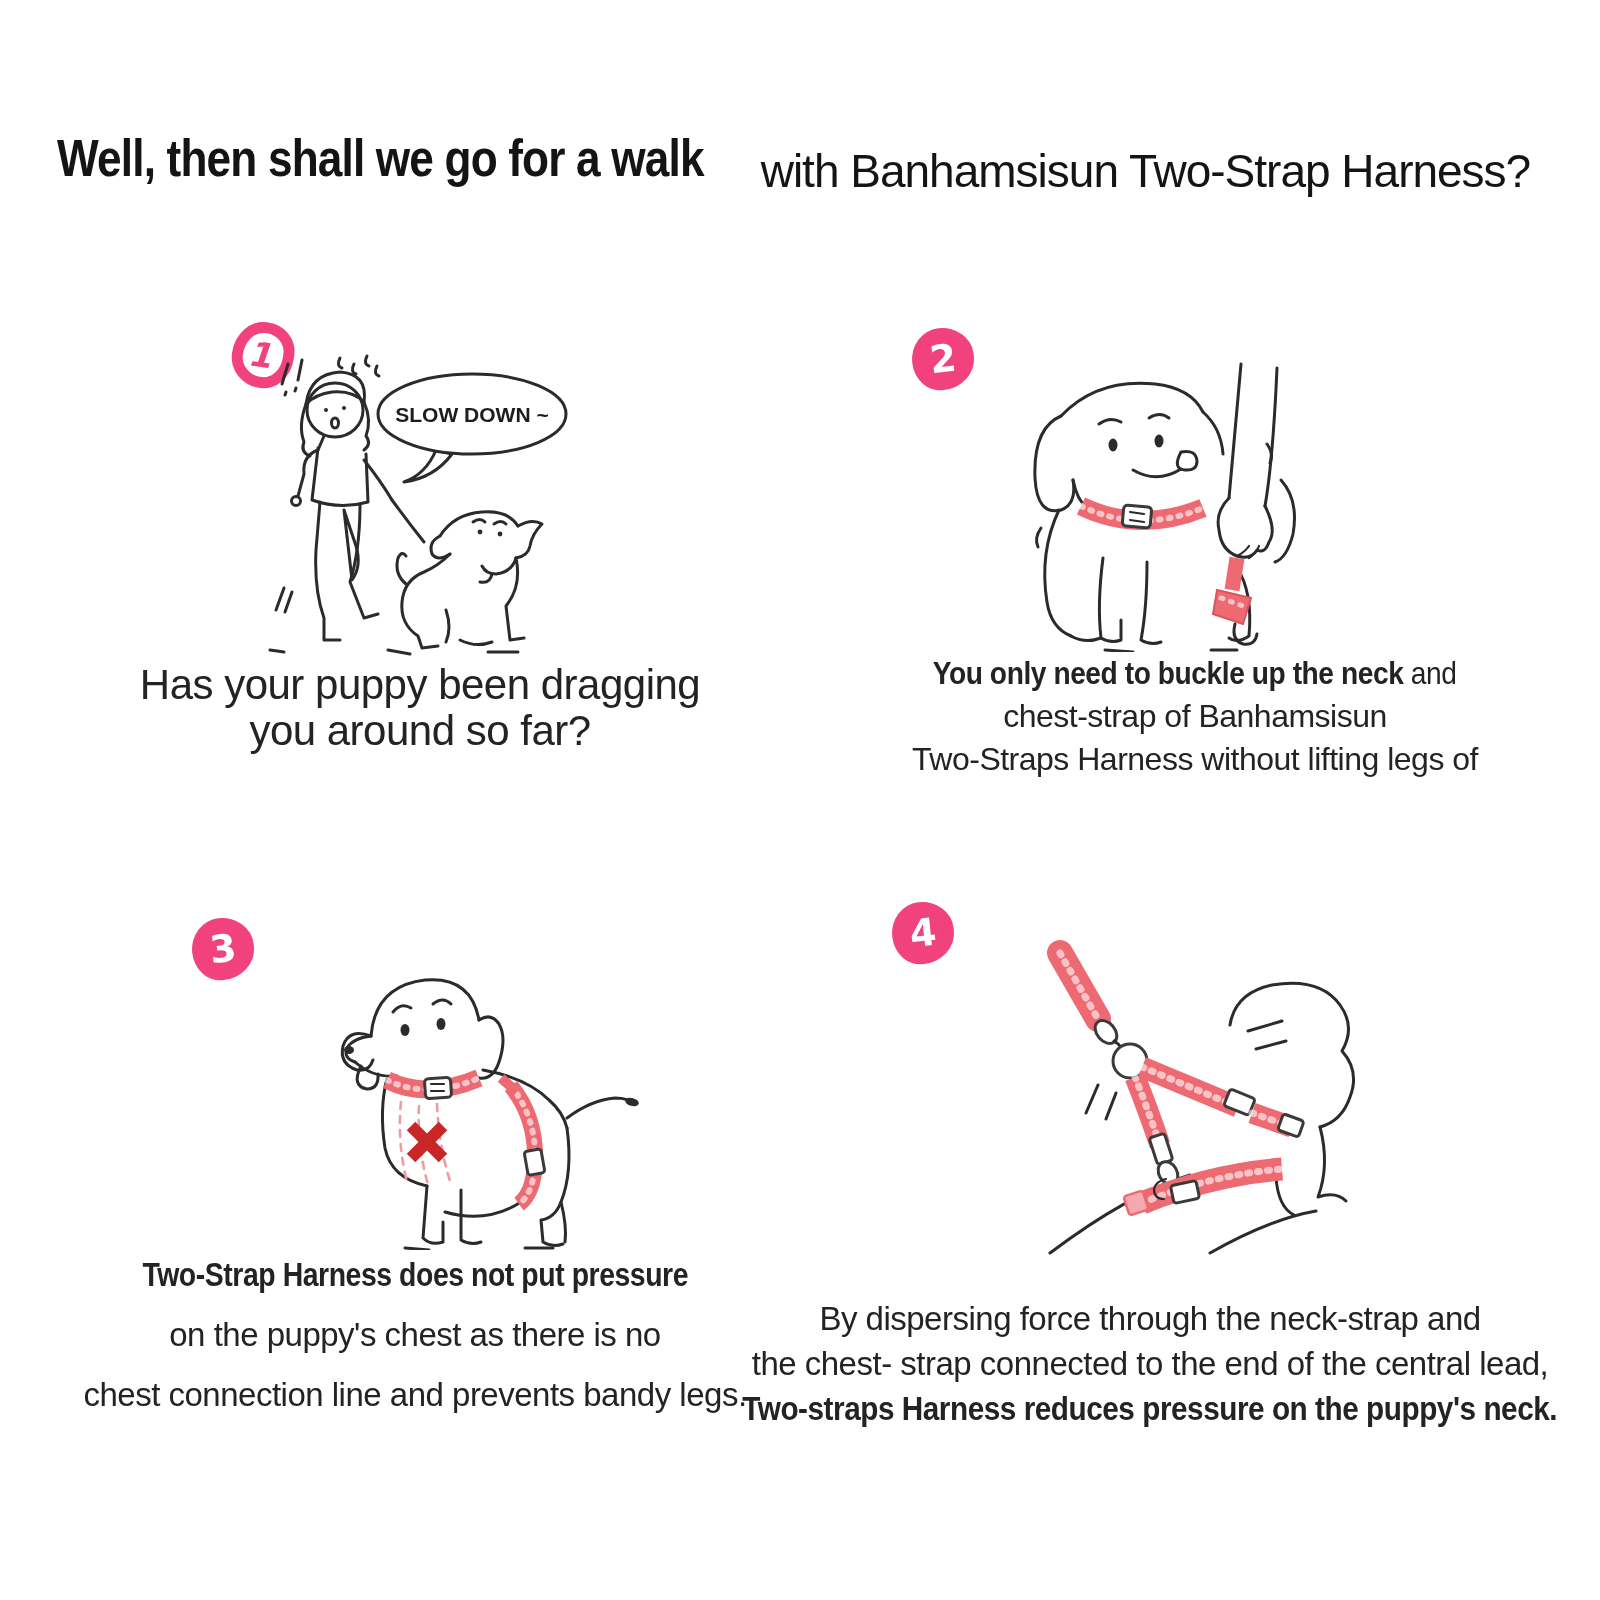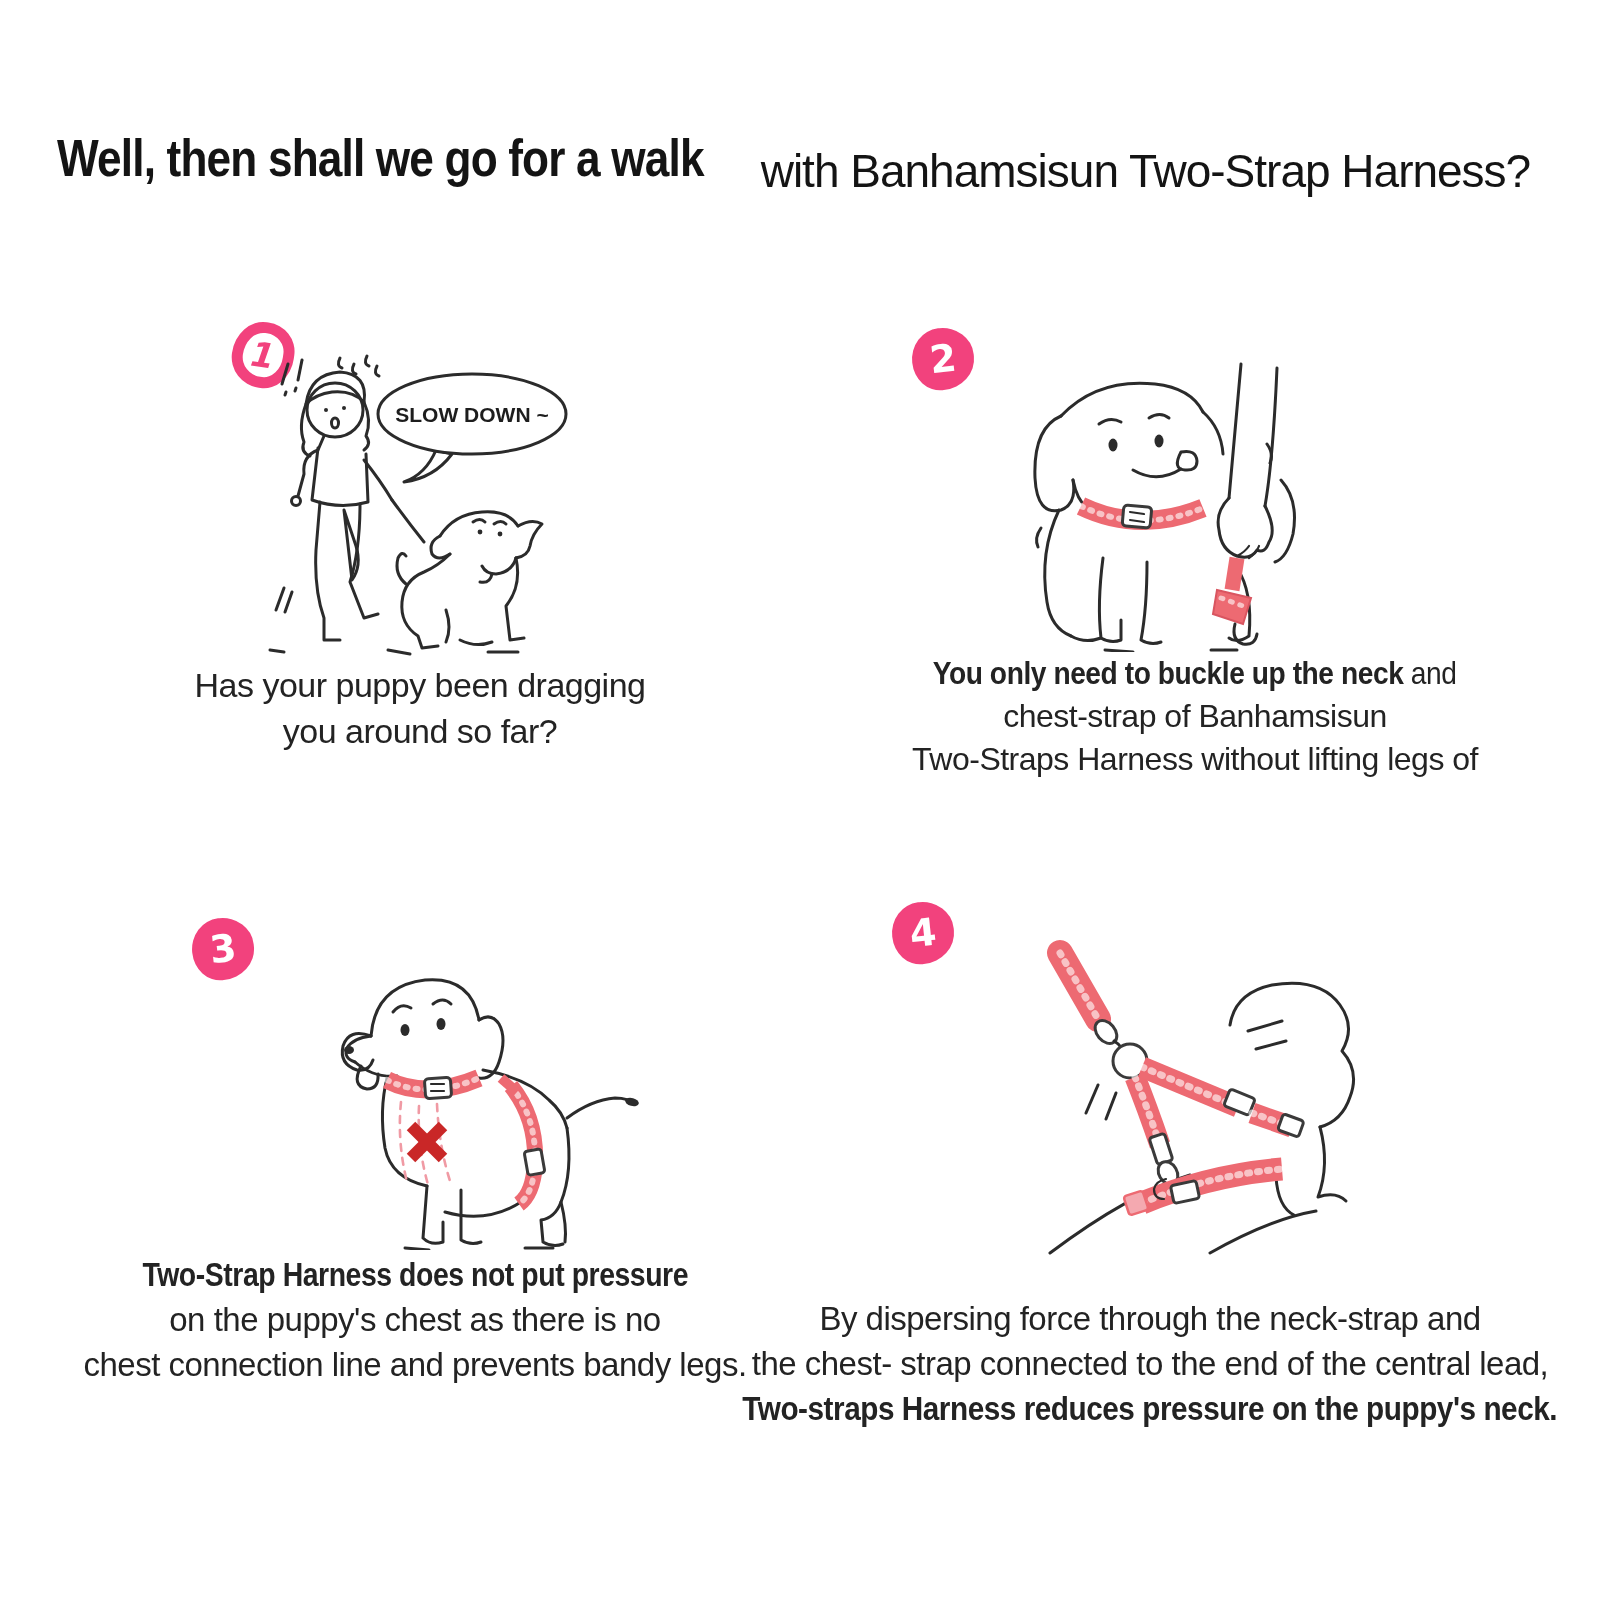--- a/index.html
+++ b/index.html
@@ -19,23 +19,23 @@
          font-family:"DejaVu Sans",sans-serif;
          border-radius:48% 52% 55% 45%/52% 48% 50% 50%;transform:rotate(-6deg);}
   .badge--ring{background:#fff;color:#f2427d;border:11px solid #f2427d;width:40px;height:44px;
                font-size:34px;font-style:italic;transform:rotate(8deg);
                border-radius:50% 50% 48% 52%/55% 45% 52% 48%;}
 
   
   .caption{position:absolute;display:flex;flex-direction:column;align-items:center;
            letter-spacing:-0.5px;color:#232323;}
   .caption div{white-space:nowrap;}
-  .cap-s1{left:120px;top:662px;width:600px;font-size:34px;line-height:46px;}
+  .cap-s1{left:120px;top:662px;width:600px;font-size:42px;line-height:46px;}
   .cap-s2{left:820px;top:652px;width:750px;font-size:32px;line-height:43px;}
-  .cap-s3{left:85px;top:1252px;width:660px;font-size:33px;line-height:45px;}
+  .cap-s3{left:85px;top:1252px;width:660px;font-size:33px;line-height:45px;gap:15px;}
   .cap-s4{left:735px;top:1252px;width:830px;font-size:33px;line-height:45px;margin-top:44px;}
   .b{font-weight:700;}
   .sq88{transform:scaleX(0.88);transform-origin:center;}
   .sq86{transform:scaleX(0.86);transform-origin:center;}
   .sq90{transform:scaleX(0.90);transform-origin:center;}
 
   
   .illo{position:absolute;}
   .ink{fill:none;stroke:#2b2b2b;stroke-width:3;stroke-linecap:round;stroke-linejoin:round;}
   .ink-thin{fill:none;stroke:#2b2b2b;stroke-width:2.2;stroke-linecap:round;stroke-linejoin:round;}

